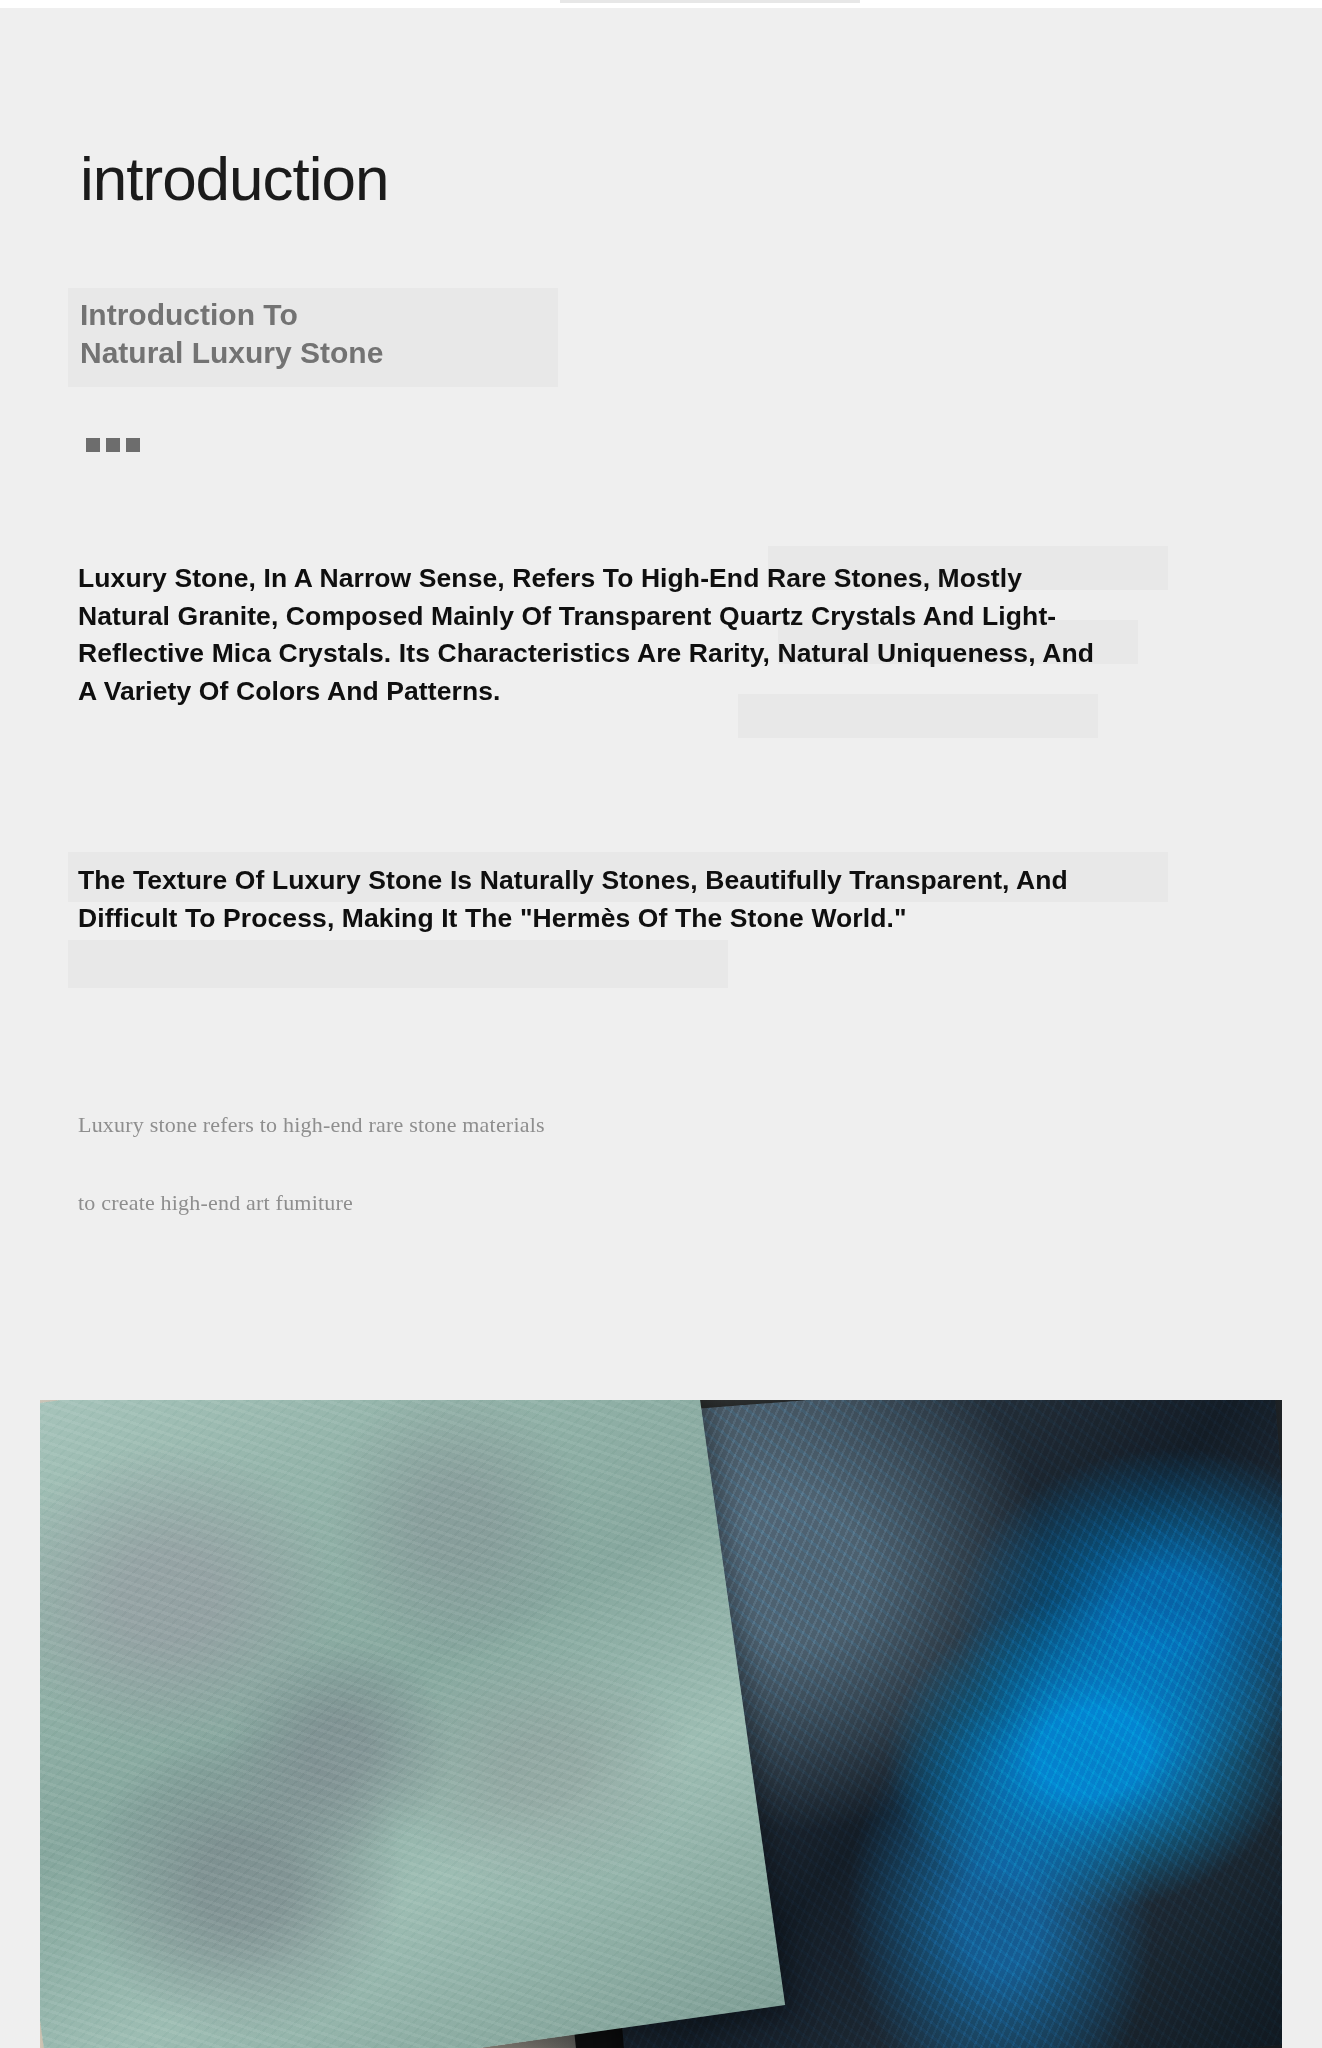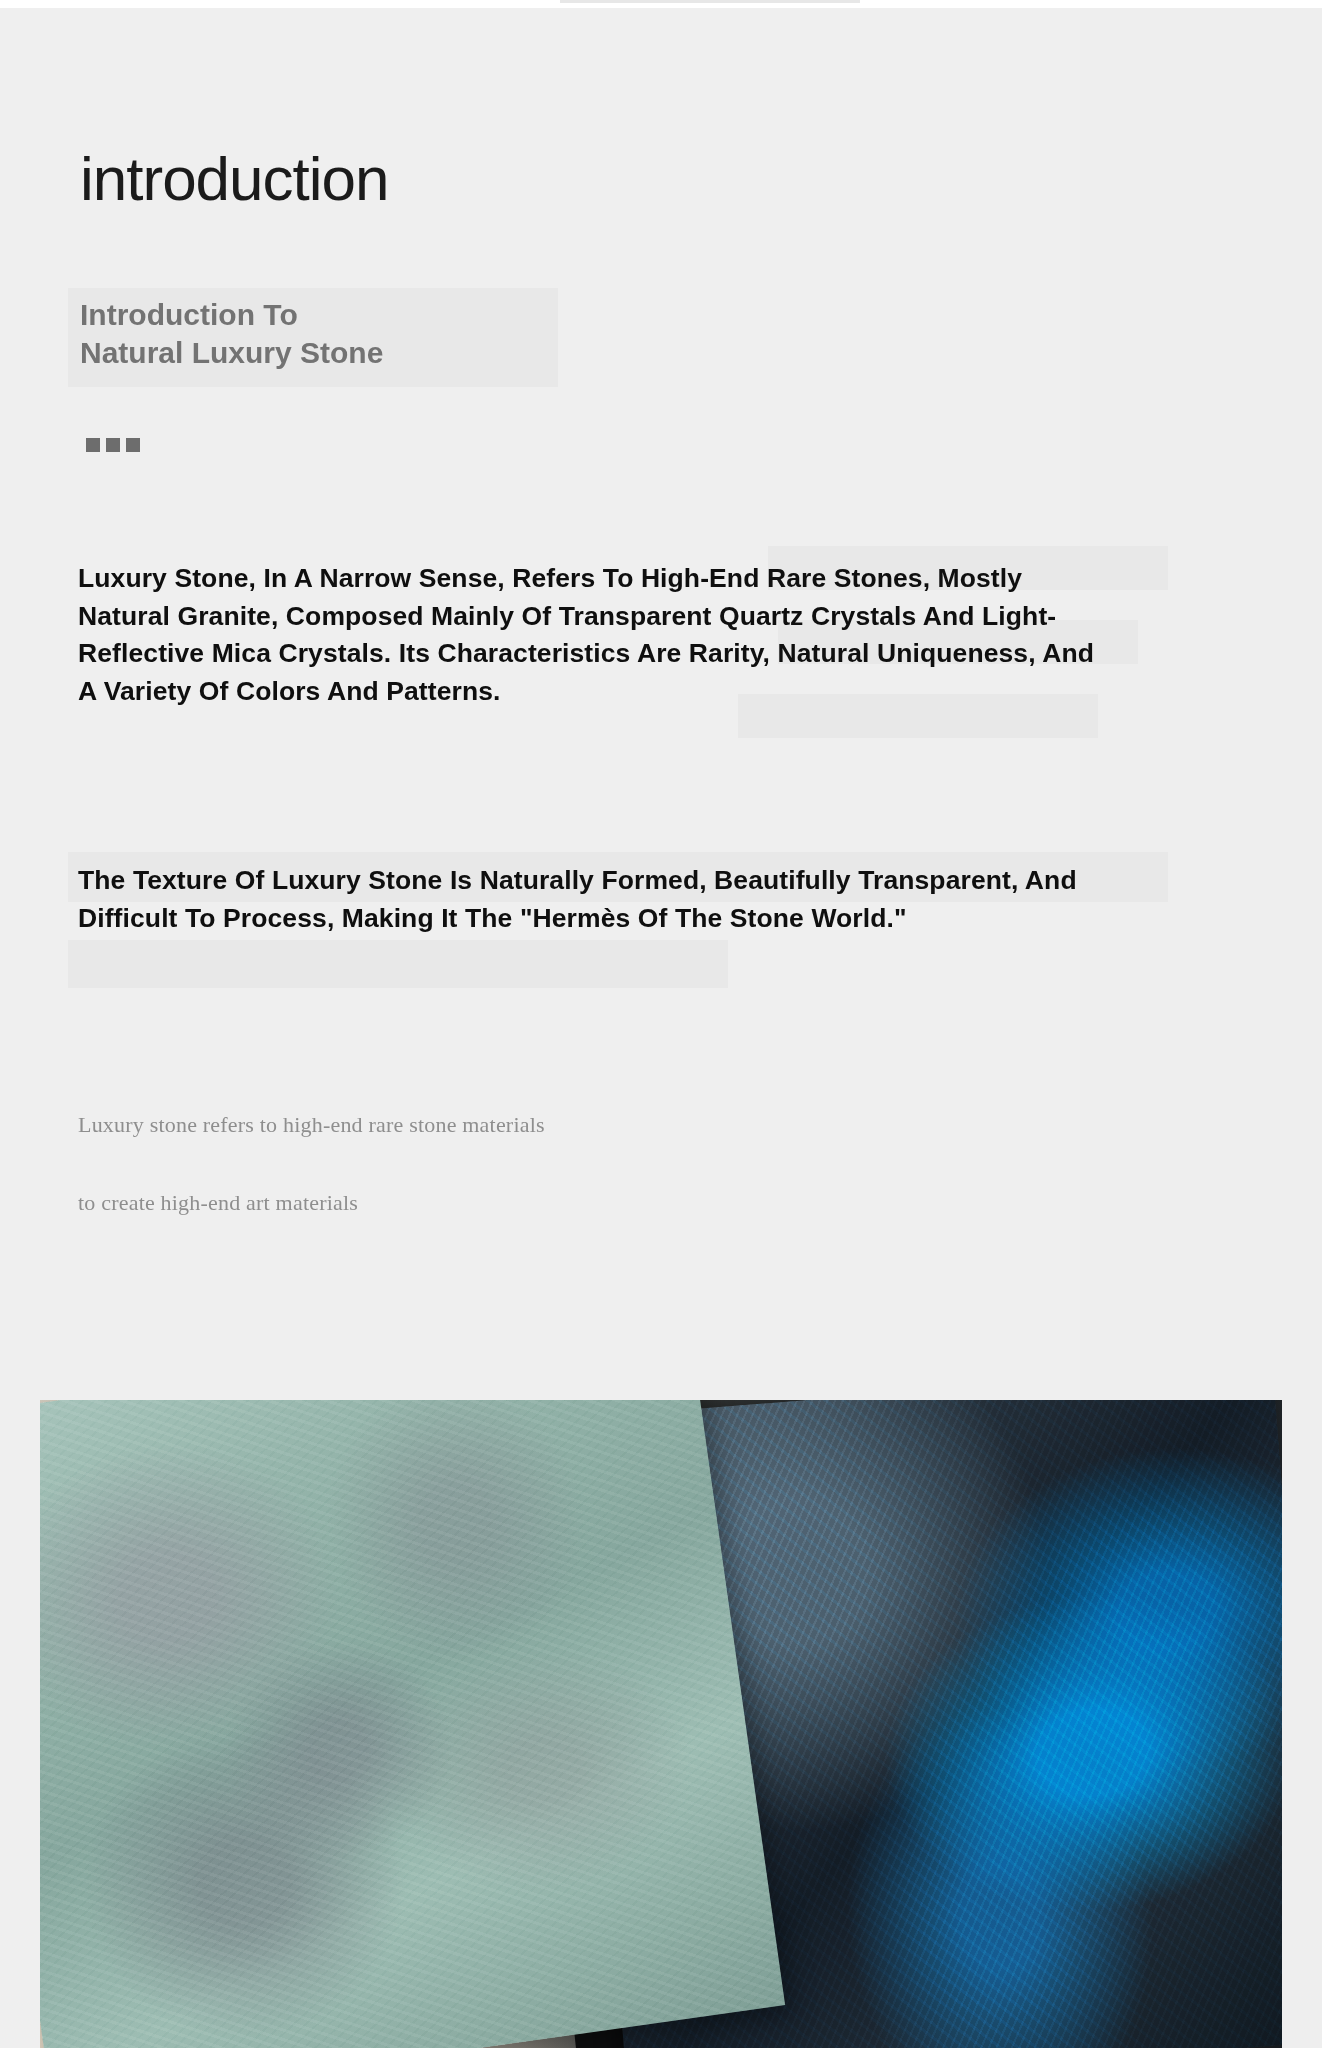--- a/index.html
+++ b/index.html
@@ -225,25 +225,25 @@
   <div class="para-block para1">
     <div class="para-bg" style="left:690px; top:-14px; width:400px; height:44px;"></div>
     <div class="para-bg" style="left:700px; top:60px; width:360px; height:44px;"></div>
     <div class="para-bg" style="left:660px; top:134px; width:360px; height:44px;"></div>
     <div class="para-text">Luxury Stone, In A Narrow Sense, Refers To High-End Rare Stones, Mostly Natural Granite, Composed Mainly Of Transparent Quartz Crystals And Light-Reflective Mica Crystals. Its Characteristics Are Rarity, Natural Uniqueness, And A Variety Of Colors And Patterns.</div>
   </div>
 
   <div class="para-block para2">
     <div class="para-bg" style="left:-10px; top:-10px; width:1100px; height:50px;"></div>
     <div class="para-bg" style="left:-10px; top:78px; width:660px; height:48px;"></div>
-    <div class="para-text">The Texture Of Luxury Stone Is Naturally Formed, Beautifully Transparent, And Difficult To Process, Making It The "Hermès Of The Stone World."</div>
+    <div class="para-text">The Texture Of Luxury Stone Is Naturally Stones, Beautifully Transparent, And Difficult To Process, Making It The "Hermès Of The Stone World."</div>
   </div>
 
   <div class="light-line light1">Luxury stone refers to high-end rare stone materials</div>
-  <div class="light-line light2">to create high-end art materials</div>
+  <div class="light-line light2">to create high-end art fumiture</div>
 
   <div class="photo">
     <div class="marble-bg"></div>
     <div class="dark-gap"></div>
     <div class="right-panel"></div>
     <div class="left-panel"></div>
   </div>
 
 </div>
 

